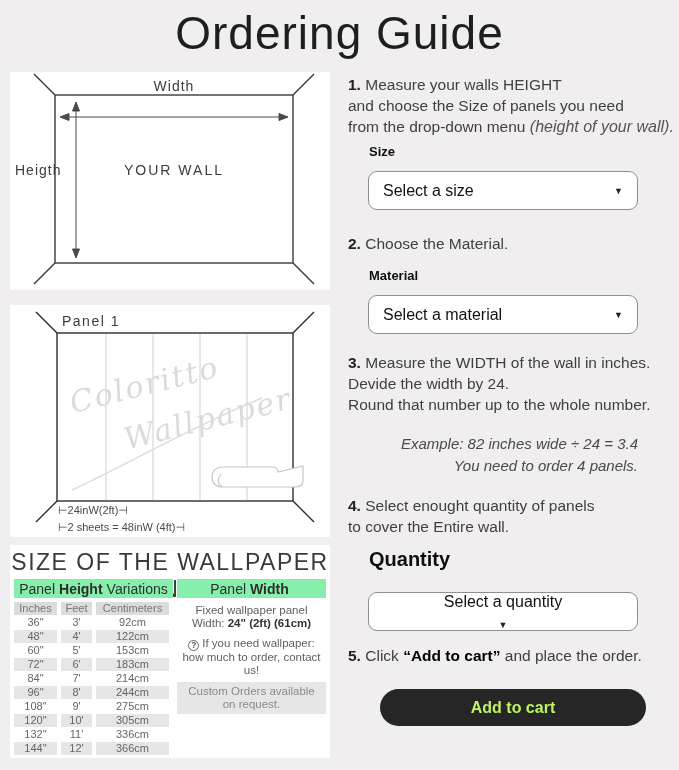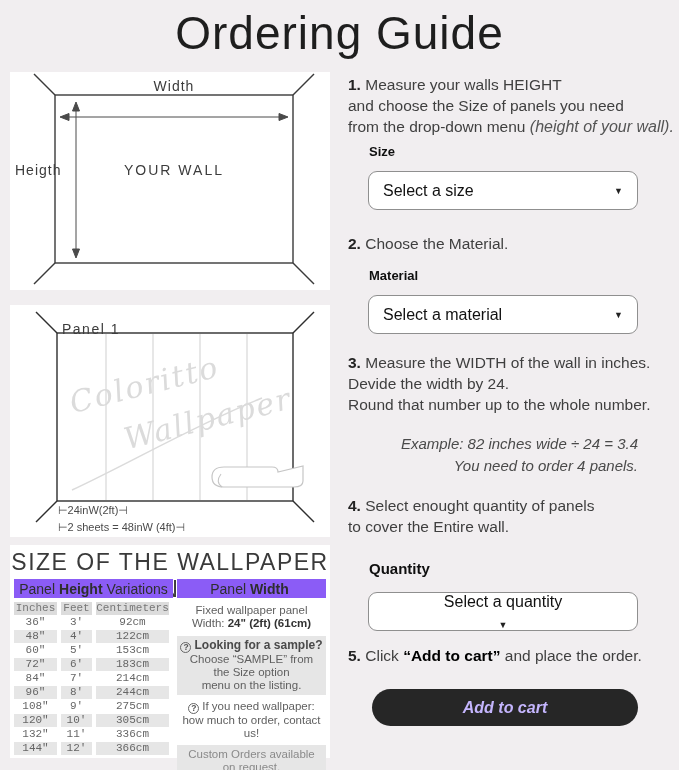--- a/index.html
+++ b/index.html
@@ -19,29 +19,29 @@
 
   
   .wm { position:absolute; font-family:"DejaVu Serif", cursive; font-style:italic;
         color:#dbdbdb; font-size:30px; letter-spacing:2px; transform:rotate(-14deg); white-space:nowrap; }
 
   .dim { position:absolute; font-size:11px; color:#4a4a4a; }
 
   
   .theading { position:absolute; top:4px; left:0; width:100%; text-align:center;
               font-size:23px; font-weight:400; letter-spacing:1.5px; color:#3a3a3a; }
-  .thdr { position:absolute; top:34px; height:19px; background:#8b5cf6;
+  .thdr { position:absolute; top:34px; height:19px; background:#86efac;
           display:flex; align-items:center; justify-content:center;
           font-size:14px; color:#2e2e2e; }
   .thdr b { margin:0 4px 0 4px; }
   .thdr-left  { left:4px;  width:159px; }
   .thdr-right { left:167px; width:149px; }
 
   .htable { position:absolute; left:4px; top:57px; width:159px; }
-  .trow { display:flex; gap:4px; height:13px; margin-bottom:1px;font-family:Liberation Mono, monospace; }
+  .trow { display:flex; gap:4px; height:13px; margin-bottom:1px; }
   .tcell { text-align:center; font-size:11px; line-height:13px; color:#666; }
   .c1 { width:43px; } .c2 { width:31px; } .c3 { width:73px; }
   .trow.sub .tcell { background:#dcdcdc; color:#777; }
   .trow.alt .tcell { background:#e6e6e6; }
 
   .winfo { position:absolute; left:167px; top:57px; width:149px; text-align:center; }
   .winfo .blk { line-height:13px; }
   .blk-white { background:#fff; padding:2px 0; }
   .blk-gray  { background:#e6e6e6; padding:3px 1px; }
   .winfo .ln { font-size:11.5px; color:#5f5f5f; }
@@ -61,24 +61,24 @@
 
   .field-label { position:absolute; left:369px; font-size:13px; font-weight:600; color:#0f0f0f; }
   .dd { position:absolute; left:368px; width:270px; height:39px; background:#fff;
         border:1px solid #8f8f8f; border-radius:9px; display:flex; align-items:center;
         justify-content:space-between; padding:0 14px; font-size:16px; color:#111; cursor:pointer; }
   .caret { font-size:9px; color:#222; }
 
   .example { position:absolute; left:348px; top:433px; width:290px; text-align:right;
              font-style:italic; font-size:15px; line-height:22px; color:#4a4a4a; }
 
-  .cart-btn { position:absolute; left:372px; top:689px; width:266px; height:37px;
-              border:none; border-radius:19px; background:#262626; color:#c4b5fd;
+  .cart-btn { position:absolute; left:380px; top:689px; width:266px; height:37px;
+              border:none; border-radius:19px; background:#262626; color:#bef264;
               font-family:"Liberation Sans", sans-serif; font-weight:700; font-size:16px;
-              display:flex; align-items:center; justify-content:center; cursor:pointer;font-style:italic; }
+              display:flex; align-items:center; justify-content:center; cursor:pointer; }
 </style>
 </head>
 <body>
 
 <div class="page">
 
   <div class="title">Ordering Guide</div>
 
   <div class="whitebox box1">
     <svg width="320" height="218" viewBox="0 0 320 218">
@@ -119,21 +119,21 @@
         <line x1="47" y1="28" x2="26" y2="7"></line>
         <line x1="283" y1="28" x2="304" y2="7"></line>
         <line x1="47" y1="196" x2="26" y2="217"></line>
         <line x1="283" y1="196" x2="304" y2="217"></line>
       </g>
       <g>
         <path d="M214,182 Q202,182 202,172 Q202,162 214,162 L262,162 Q268,162 268,167 L293,161 L293,176 Q293,182 284,182 Z" fill="#ffffff" stroke="#c6c6c6" stroke-width="1.2"></path>
         <path d="M212,182 Q205,177 211,169" fill="none" stroke="#c6c6c6" stroke-width="1.1"></path>
       </g>
     </svg>
-    <span class="diag-label" style="left:52px; top:8px; letter-spacing:1.5px;margin-top:8px;">Panel 1</span>
+    <span class="diag-label" style="left:52px; top:8px; letter-spacing:1.5px;">Panel 1</span>
     <span class="wm" style="left:58px; top:62px;">Coloritto</span>
     <span class="wm" style="left:112px; top:96px;">Wallpaper</span>
     <span class="dim" style="left:48px; top:199px;">⊢24inW(2ft)⊣</span>
     <span class="dim" style="left:48px; top:216px;">⊢2 sheets = 48inW (4ft)⊣</span>
   </div>
 
   <div class="whitebox tbox">
     <div class="theading">SIZE OF THE WALLPAPER PANEL</div>
 
     <div class="thdr thdr-left">
@@ -202,26 +202,20 @@
         <div class="tcell c2">12'</div>
         <div class="tcell c3">366cm</div>
       </div>
     </div>
 
     <div class="winfo">
       <div class="blk blk-white">
         <div class="ln">Fixed wallpaper panel</div>
         <div class="ln"><span>Width: </span><b>24" (2ft) (61cm)</b></div>
       </div>
-      <div class="blk blk-gray mt4">
-        <div class="ttl"><span class="qmark">?</span><span>Looking for a sample?</span></div>
-        <div class="ln">Choose “SAMPLE” from</div>
-        <div class="ln">the Size option</div>
-        <div class="ln">menu on the listing.</div>
-      </div>
       <div class="blk blk-white mt3">
         <div class="ln"><span class="qmark">?</span><span>If you need wallpaper:</span></div>
         <div class="ln">how much to order, contact us!</div>
       </div>
       <div class="blk blk-gray mt3" style="color:#8a8a8a;">
         <div class="ln" style="color:#8a8a8a;">Custom Orders available</div>
         <div class="ln" style="color:#8a8a8a;">on request.</div>
       </div>
     </div>
   </div>
@@ -257,21 +251,21 @@
   <div class="example">
     <div>Example: 82 inches wide ÷ 24 = 3.4</div>
     <div>You need to order 4 panels.</div>
   </div>
 
   <div class="step" style="top:495px;">
     <div><span class="num">4.</span><span> Select enought quantity of panels</span></div>
     <div>to cover the Entire wall.</div>
   </div>
 
-  <div class="field-label" style="top:560px; font-size:15px;">Quantity</div>
+  <div class="field-label" style="top:548px; font-size:20px;">Quantity</div>
   <div class="dd" style="top:592px;flex-direction:column;">
     <span>Select a quantity</span>
     <span class="caret">▼</span>
   </div>
 
   <div class="step" style="top:645px;">
     <div>
       <span class="num">5.</span><span> Click </span><span class="quoted">“Add to cart”</span><span> and place the order.</span>
     </div>
   </div>

